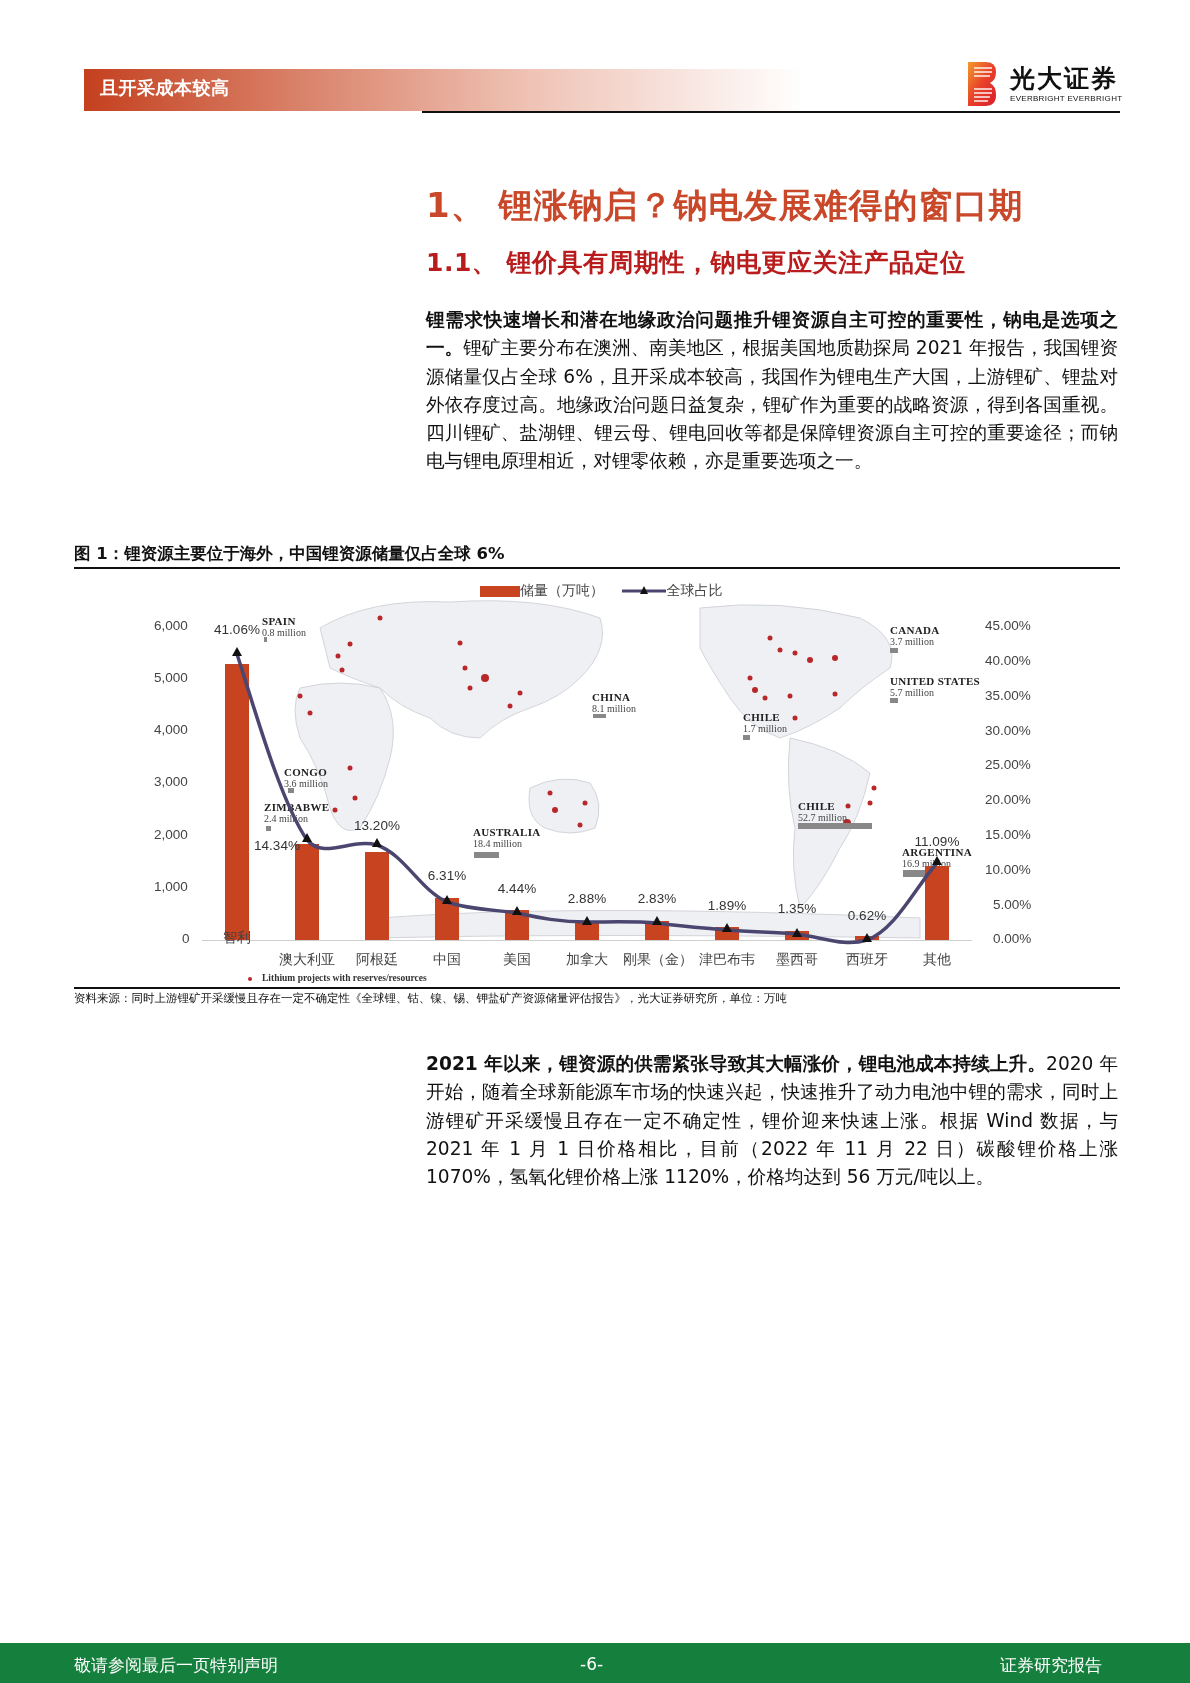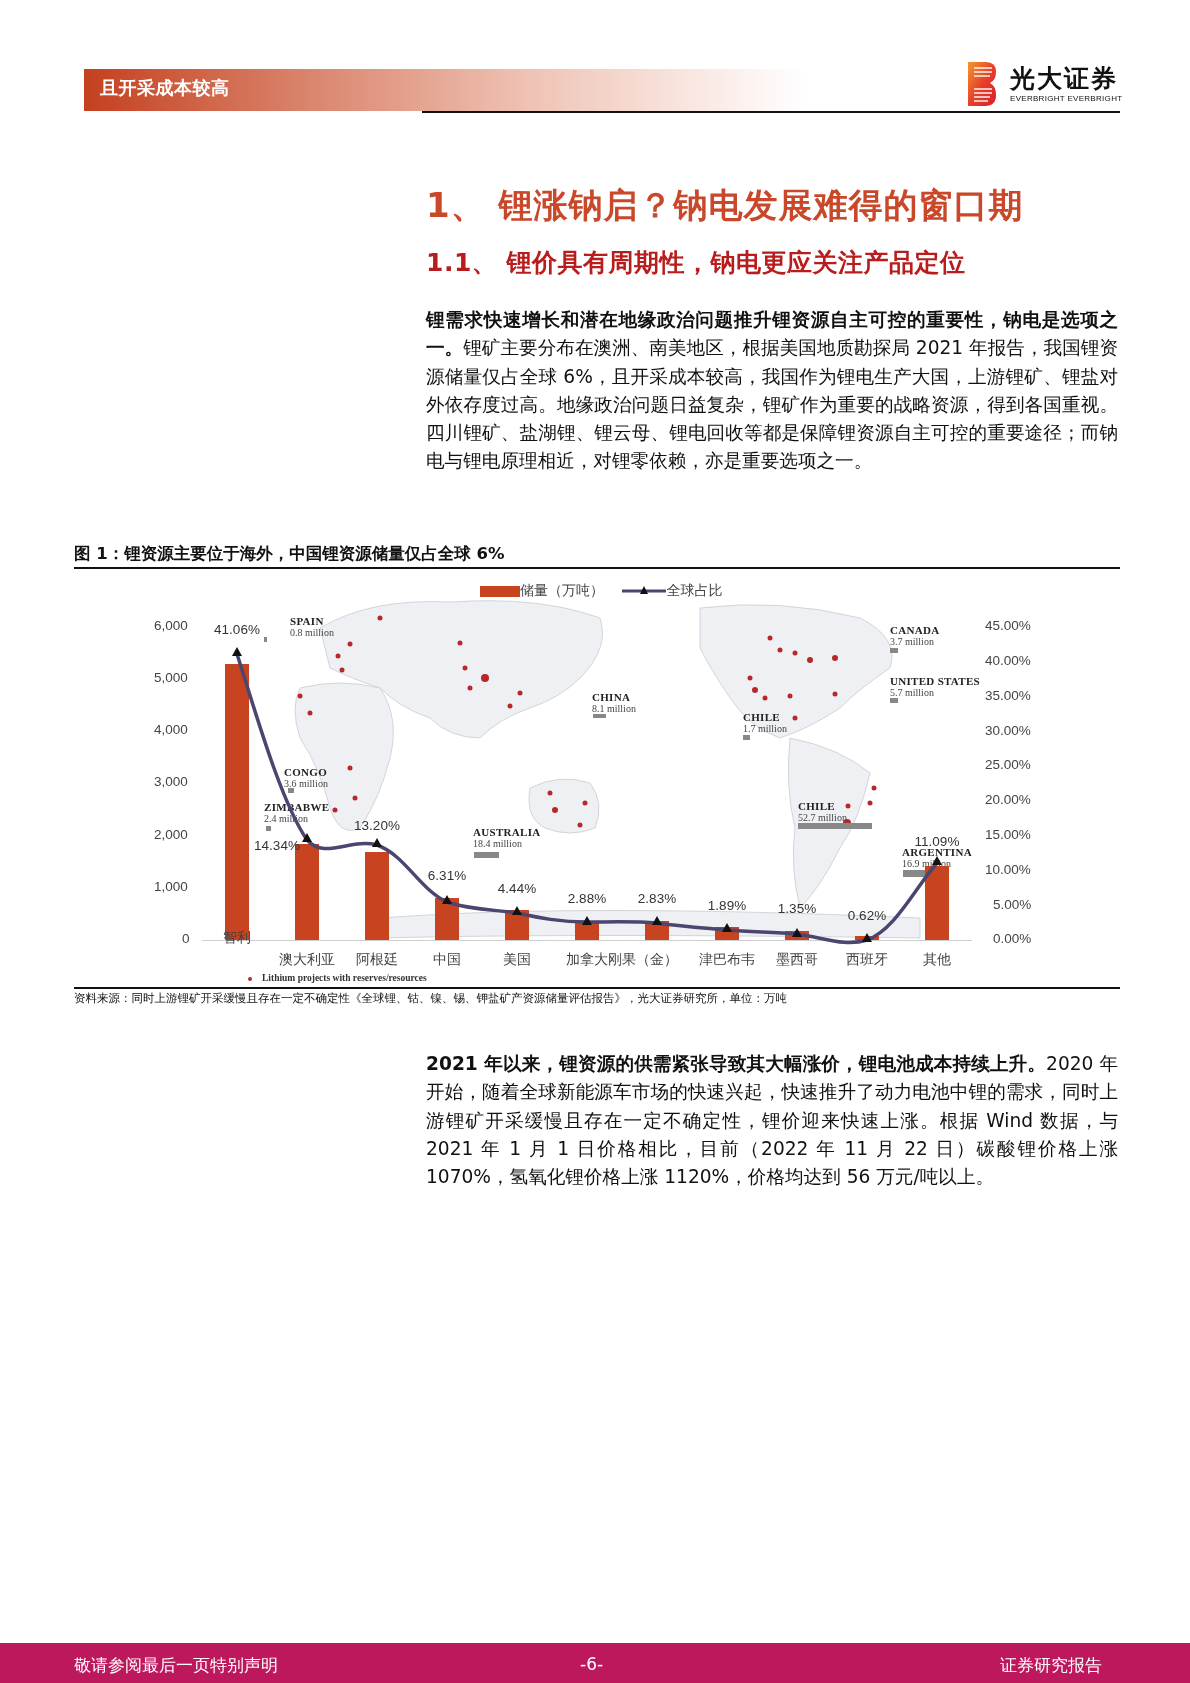--- a/index.html
+++ b/index.html
@@ -13,21 +13,21 @@
   .logo-cn { position:absolute; left:42px; top:2px; font-size:25px; font-weight:bold; color:#111; letter-spacing:2px; }
   .logo-en { position:absolute; left:42px; top:34px; font-size:8px; color:#111; letter-spacing:0.3px; font-family:"Liberation Sans", sans-serif; }
   .h1 { left:426px; top:183px; font-size:34px; font-weight:bold; color:#c9482a; letter-spacing:1px; }
   .h2 { left:426px; top:246px; font-size:25px; font-weight:bold; color:#b91c1c; letter-spacing:0.5px; }
   .para { left:426px; width:692px; font-size:18.6px; line-height:28.3px; text-align:justify; color:#111; }
   .para b { font-weight:bold; }
   .fig-title { left:74px; top:543px; font-size:16.5px; font-weight:bold; color:#111; }
   .fig-rule-top { left:74px; top:567px; width:1046px; height:1.5px; background:#111; }
   .fig-rule-bot { left:74px; top:987px; width:1046px; height:1.5px; background:#111; }
   .fig-source { left:74px; top:991px; font-size:11.5px; color:#111; }
-  .footer { left:0; top:1643px; width:1190px; height:40px; background:#be185d; }
+  .footer { left:0; top:1643px; width:1190px; height:40px; background:#15803d; }
   .footer span { position:absolute; top:11px; font-size:17px; color:#fff; }
   .chart { left:0; top:570px; width:1190px; height:415px; }
   .ytick { position:absolute; font-size:13.5px; color:#444; font-family:"Liberation Sans", sans-serif; }
   .xlbl { position:absolute; font-size:14px; color:#444; transform:translateX(-50%); white-space:nowrap; }
   .plbl { position:absolute; font-size:13.5px; color:#333; transform:translateX(-50%); white-space:nowrap; font-family:"Liberation Sans", sans-serif; }
   .bar { position:absolute; background:#c8431f; width:24px; }
   .maplbl { position:absolute; font-family:"Liberation Serif", serif; color:#222; line-height:11px; }
   .maplbl .n { font-size:11px; font-weight:bold; letter-spacing:0.3px; }
   .maplbl .v { font-size:10px; color:#444; }
   .legend { position:absolute; font-size:14px; color:#444; }
@@ -118,21 +118,21 @@
       <circle cx="510" cy="108" r="2.5"></circle>
         <circle cx="555" cy="106" r="2.5"></circle>
         <circle cx="515" cy="130" r="2.5"></circle>
       <circle cx="567" cy="235" r="4"></circle>
         <circle cx="568" cy="218" r="2.5"></circle>
         <circle cx="590" cy="215" r="2.5"></circle>
         <circle cx="594" cy="200" r="2.5"></circle>
     </g>
   </svg>
 
-  <div class="maplbl" style="left:262px;top:46px;margin-left:28px;">
+  <div class="maplbl" style="left:262px;top:46px;">
       <div class="n">SPAIN</div>
       <div class="v">0.8 million</div>
     </div>
   <div class="maplbl" style="left:284px;top:197px;">
       <div class="n">CONGO</div>
       <div class="v">3.6 million</div>
     </div>
   <div class="maplbl" style="left:264px;top:232px;">
       <div class="n">ZIMBABWE</div>
       <div class="v">2.4 million</div>
@@ -246,21 +246,21 @@
   <div class="plbl" style="left:797px;top:331px;">1.35%</div>
   <div class="plbl" style="left:867px;top:338px;">0.62%</div>
   <div class="plbl" style="left:937px;top:264px;">11.09%</div>
 
   <div class="xlbl" style="left:237px;top:359px;">智利</div>
   <div class="xlbl" style="left:307px;top:381px;">澳大利亚</div>
   <div class="xlbl" style="left:377px;top:381px;">阿根廷</div>
   <div class="xlbl" style="left:447px;top:381px;">中国</div>
   <div class="xlbl" style="left:517px;top:381px;">美国</div>
   <div class="xlbl" style="left:587px;top:381px;">加拿大</div>
-  <div class="xlbl" style="left:643px;top:381px;">刚果（金）</div>
+  <div class="xlbl" style="left:658px;top:381px;">刚果（金）</div>
   <div class="xlbl" style="left:727px;top:381px;">津巴布韦</div>
   <div class="xlbl" style="left:797px;top:381px;">墨西哥</div>
   <div class="xlbl" style="left:867px;top:381px;">西班牙</div>
   <div class="xlbl" style="left:937px;top:381px;">其他</div>
 
   <div class="abs" style="left:248px;top:403px;font-family:'Liberation Serif',serif;font-size:9.5px;font-weight:bold;color:#333;">
     <span style="display:inline-block;width:4px;height:4px;border-radius:50%;background:#b8282a;margin-right:10px;vertical-align:middle;"></span><span>Lithium projects with reserves/resources</span>
   </div>
 </div>
 

